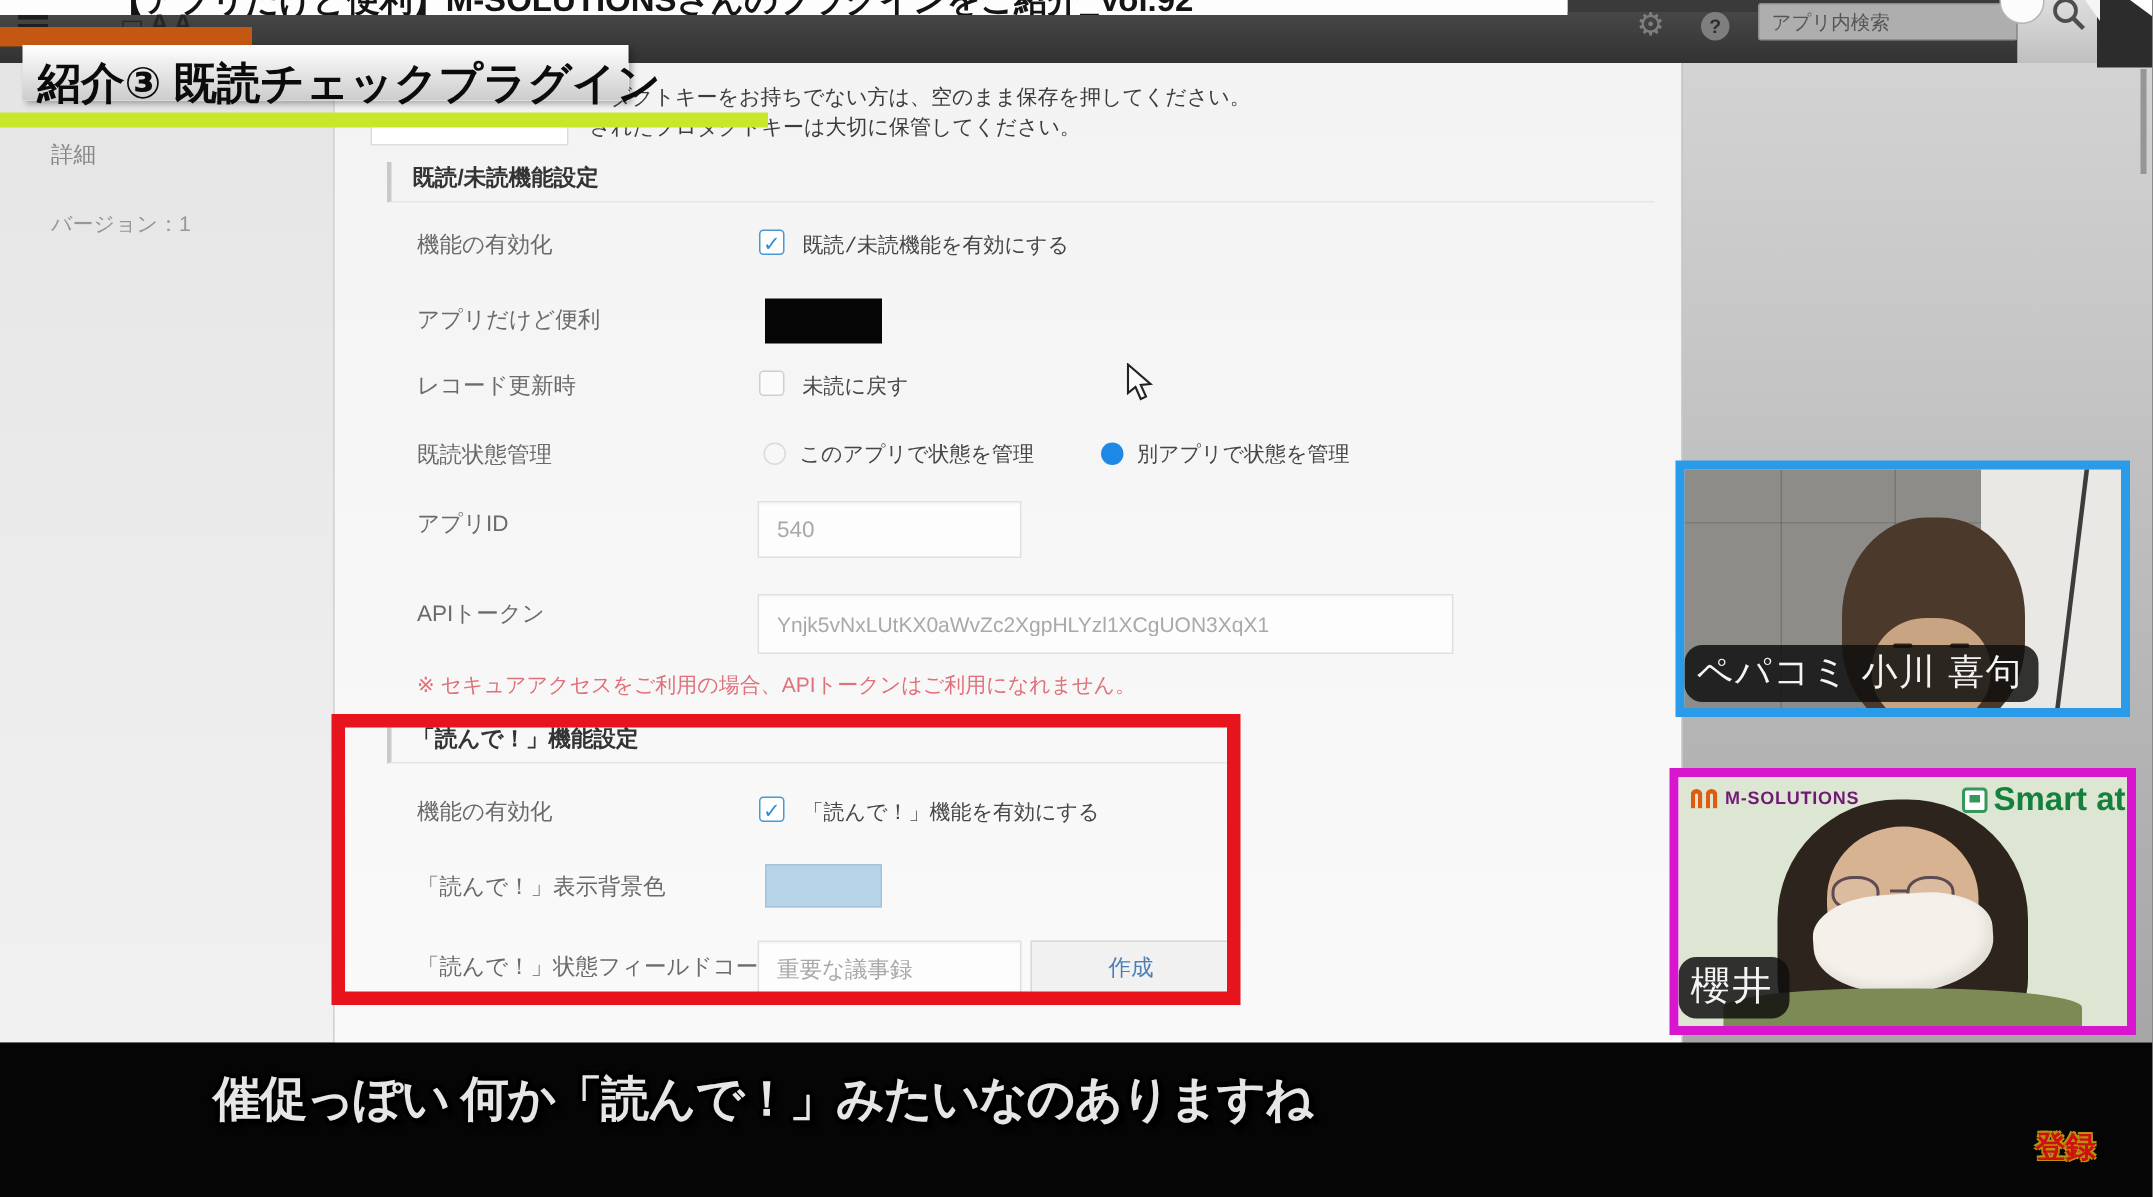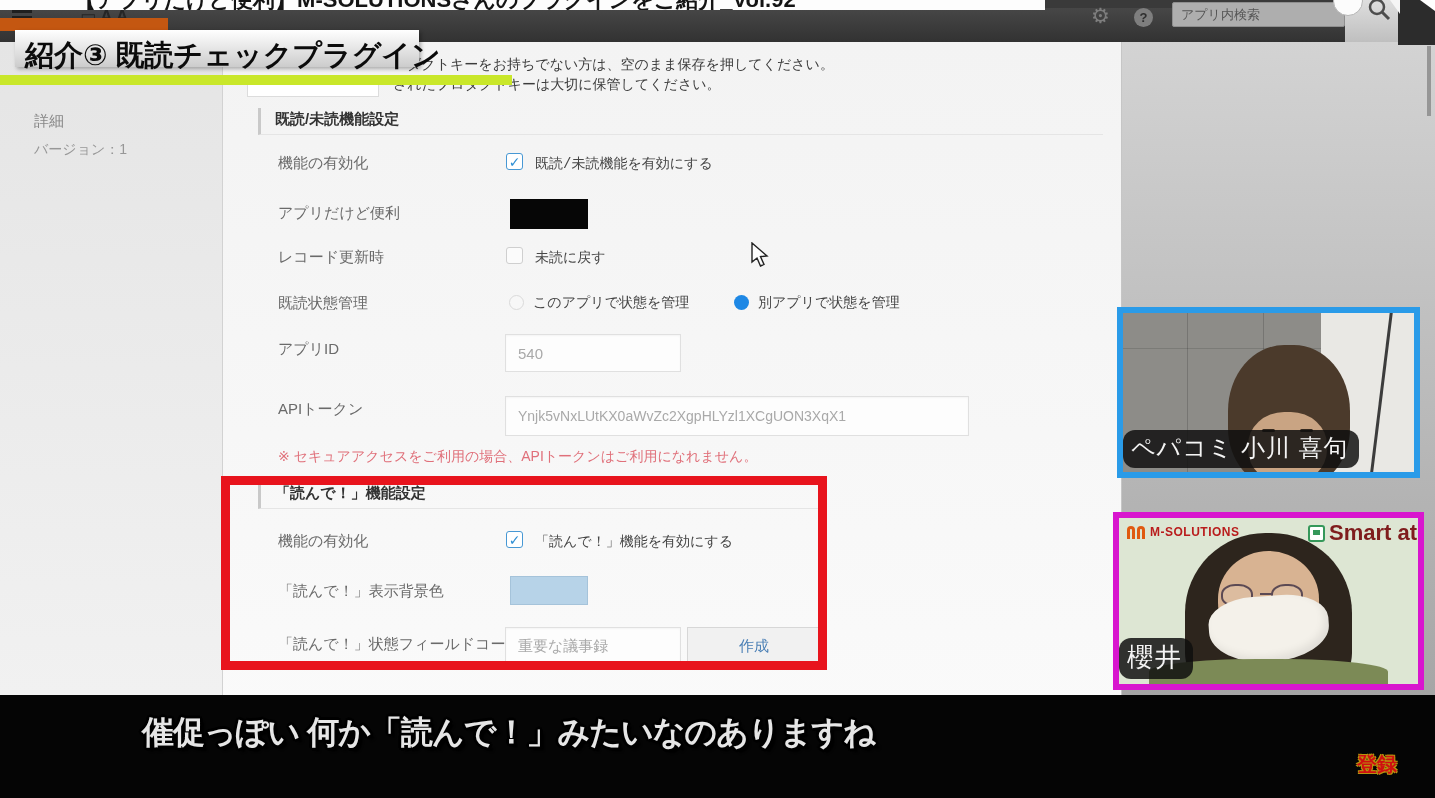--- a/index.html
+++ b/index.html
@@ -31,21 +31,21 @@
   #corner-tri-b { left:1420px; top:0; width:15px; height:11px; background:#fff; clip-path:polygon(0 0,100% 0,100% 100%); z-index:8; }
 
   
   #orange-bar { left:0; top:18px; width:168px; height:13px; background:#c45711; z-index:9; }
   #badge { left:0; top:30px; width:404px; height:37px; background:linear-gradient(180deg,#ffffff,#cccccc); box-shadow:2px 2px 4px rgba(0,0,0,.3); z-index:9;margin-left:15px; }
   #badge span { position:absolute; left:10px; top:6px; font-size:29px; font-weight:900; color:#0b0b0b; white-space:nowrap; }
   #green-bar { left:0; top:75px; width:512px; height:10px; background:#c9e72a; z-index:9; }
 
   
   #sidebar { left:0; top:42px; width:223px; height:653px; background:linear-gradient(180deg,#e5e5e5,#f1f1f1); border-right:1px solid #d2d2d2; z-index:1; }
-  #sidebar .sb-details { position:absolute; left:34px; top:70px; font-size:15px; color:#878787;text-align:center; }
+  #sidebar .sb-details { position:absolute; left:34px; top:52px; font-size:15px; color:#878787;text-align:center; }
   #sidebar .sb-version { position:absolute; left:34px; top:99px; font-size:14px; color:#979797; }
 
   #formarea { left:223px; top:42px; width:899px; height:784px; background:linear-gradient(180deg,#f3f3f3,#fbfbfb); border-right:1px solid #c6c6c6; z-index:1; }
   .note { position:absolute; font-size:14px; color:#3c3c3c; white-space:nowrap; }
   #pk-input { position:absolute; left:24px; top:38px; width:132px; height:17px; background:#fff; border:1px solid #dcdcdc; }
   .sec-header { position:absolute; height:27px; border-left:3px solid #c9c9c9; border-bottom:1px solid #e5e5e5; padding-left:14px; font-size:15px; font-weight:bold; color:#333; line-height:22px; white-space:nowrap; }
   .flabel { position:absolute; left:55px; font-size:15px; color:#6a6a6a; white-space:nowrap; }
   .opt-text { position:absolute; font-size:14px; color:#464646; white-space:nowrap;font-family:Liberation Mono, monospace; }
   .cbx { position:absolute; width:17px; height:17px; border-radius:3px; background:#fff; text-align:center; line-height:16px; font-size:14px; }
   .cbx.checked { border:1px solid #4798d4; color:#2f8fd4; font-weight:bold; }
@@ -83,25 +83,25 @@
   #wc2-bridge { position:absolute; width:12px; height:2px; background:#5c4a54; }
   #wc2-mask { position:absolute; left:30%; top:47%; width:40%; height:40%; background:#f4f1ea; border-radius:38% 38% 50% 50%; transform:rotate(-4deg); box-shadow:inset -4px -5px 8px rgba(0,0,0,.08); }
   #wc2-shoulders { position:absolute; left:10%; bottom:-2%; width:80%; height:17%; background:#7c8a56; border-radius:45% 45% 0 0; }
   .nametag { position:absolute; background:rgba(14,14,14,.84); color:#f4f4f4; padding:2px 10px 4px 8px; white-space:nowrap;border-radius:12px; }
   #wc1-tag { left:0; bottom:4px; font-size:24px; letter-spacing:1px; }
   #wc2-tag { left:0; bottom:5px; font-size:26px; letter-spacing:2px; }
   #ms-logo { position:absolute; left:8px; top:7px; display:flex; align-items:center; gap:5px; }
   #ms-logo .ms-icon { width:18px; height:13px; position:relative; }
   .ms-icon i { position:absolute; bottom:0; width:8px; height:13px; background:transparent; border:3px solid #e05a10; border-bottom:none; border-radius:8px 8px 0 0; }
   .ms-icon i:first-child { left:0; } .ms-icon i:last-child { right:0; }
-  #ms-logo b { font-size:12px; font-weight:bold; color:#b91c1c; letter-spacing:.5px; }
+  #ms-logo b { font-size:12px; font-weight:bold; color:#701a75; letter-spacing:.5px; }
   #sa-logo { position:absolute; right:1px; top:2px; display:flex; align-items:center; gap:4px; }
   #sa-logo .sa-icon { width:17px; height:17px; border:2px solid #35985a; border-radius:3px; background:#fff; position:relative; }
   .sa-icon:after { content:""; position:absolute; left:3px; top:3px; width:7px; height:5px; background:#35985a; }
-  #sa-logo b { font-size:22px; font-weight:bold; color:#7f1d1d; }
+  #sa-logo b { font-size:22px; font-weight:bold; color:#15803d; }
 
   
   #bottom-bar { left:0; top:695px; width:1435px; height:103px; background:#050505; z-index:40; }
   #subtitle { position:absolute; left:142px; top:16px; font-size:32px; font-weight:bold; color:#e6e6e6; white-space:nowrap; letter-spacing:-1px;
      text-shadow:-3px 0 0 #000,3px 0 0 #000,0 -3px 0 #000,0 3px 0 #000,-2px -2px 0 #000,2px 2px 0 #000,-2px 2px 0 #000,2px -2px 0 #000,4px 4px 2px #000; }
   #subscribe { position:absolute; left:1357px; top:56px; font-size:20px; font-weight:bold; color:#cf1010;
      text-shadow:-1px -1px 0 #b8920e,1px -1px 0 #b8920e,-1px 1px 0 #b8920e,1px 1px 0 #b8920e; }
 </style>
 </head>
 <body>

